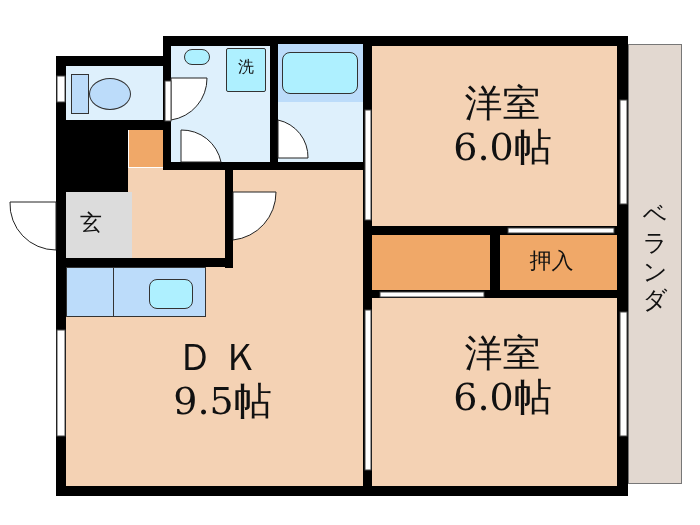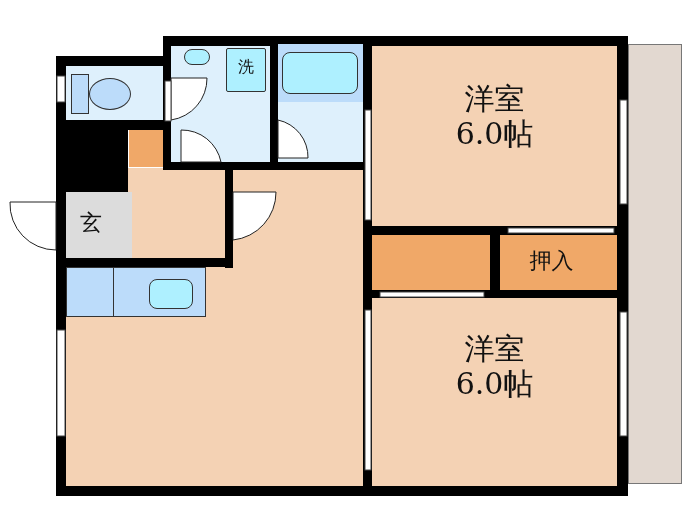--- a/index.html
+++ b/index.html
@@ -7,21 +7,21 @@
   .abs{position:absolute;box-sizing:border-box;}
   .wall{background:#000;}
   .room-wood{background:#f4d2b4;}
   .room-wet{background:#def0fc;}
   .closet{background:#f0a868;}
   .genkan{background:#dcdcdc;}
   .veranda{background:#e2d8d0;border:1px solid #777;}
   .fixture{background:#bcdcfa;border:1px solid #333;}
   .fixture2{background:#aef0ff;border:1.5px solid #333;border-radius:8px;}
   .label{position:absolute;text-align:center;color:#111;line-height:1.15;white-space:nowrap;}
-  .big{font-size:30px;}
+  .big{font-size:38px;margin-left:8px;}
   .mid{font-size:22px;font-family:"DejaVu Sans","Liberation Sans",sans-serif;}
   svg{position:absolute;left:0;top:0;}
 </style>
 </head>
 <body>
 
 <div id="plan">
 
   <div class="abs room-wood" style="left:62px;top:266px;width:305px;height:222px;"></div>
   <div class="abs room-wood" style="left:228px;top:168px;width:139px;height:100px;"></div>
@@ -93,16 +93,21 @@
   </svg>
 
   <div class="label big" style="left:372px;top:82px;width:245px;">
     <div>洋室</div>
     <div>6.0帖</div>
   </div>
   <div class="label big" style="left:372px;top:332px;width:245px;">
     <div>洋室</div>
     <div>6.0帖</div>
   </div>
+  <div class="label big" style="left:62px;top:336px;width:305px;">
+    <div style="letter-spacing:8px;">ＤＫ</div>
+    <div>9.5帖</div>
+  </div>
   <div class="label mid" style="left:500px;top:248px;width:103px;">押入</div>
   <div class="label mid" style="left:66px;top:210px;width:50px;">玄</div>
+  <div class="label mid" style="left:641px;top:200px;width:28px;white-space:normal;word-break:break-all;font-size:24px;line-height:1.2;">ベランダ</div>
 
 </div>
 
 </body></html>

